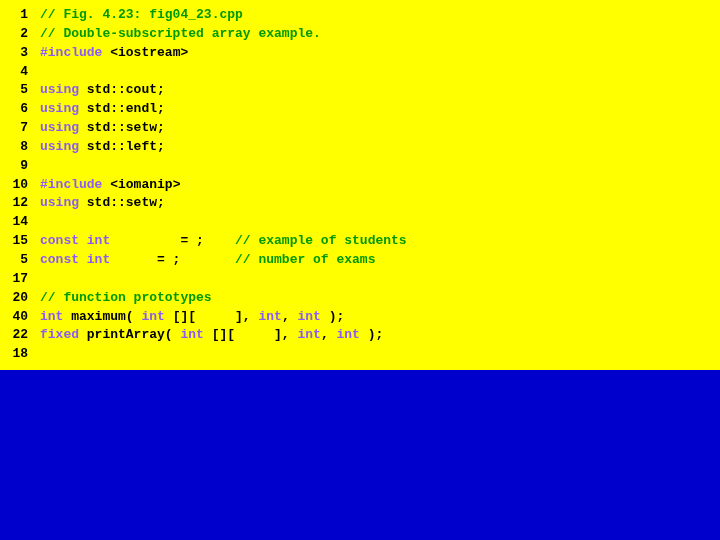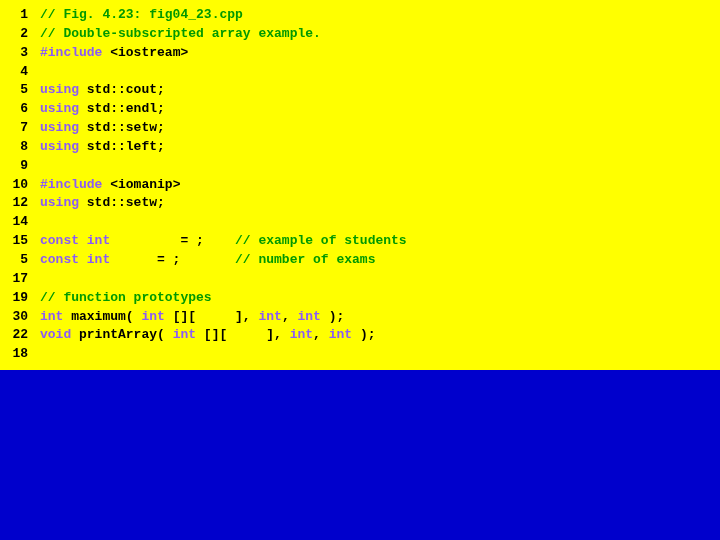--- a/index.html
+++ b/index.html
@@ -52,17 +52,17 @@
     <div class="line"><span class="gutter">6</span><span class="code"><span class="keyword">using </span><span class="identifier">std::endl</span><span class="plain">;</span></span></div>
     <div class="line"><span class="gutter">7</span><span class="code"><span class="keyword">using </span><span class="identifier">std::setw</span><span class="plain">;</span></span></div>
     <div class="line"><span class="gutter">8</span><span class="code"><span class="keyword">using </span><span class="identifier">std::left</span><span class="plain">;</span></span></div>
     <div class="line"><span class="gutter">9</span><span class="code"><span class="plain"></span></span></div>
     <div class="line"><span class="gutter">10</span><span class="code"><span class="keyword">#include </span><span class="identifier">&lt;iomanip&gt;</span></span></div>
     <div class="line"><span class="gutter">12</span><span class="code"><span class="keyword">using </span><span class="identifier">std::setw</span><span class="plain">;</span></span></div>
     <div class="line"><span class="gutter">14</span><span class="code"><span class="plain"></span></span></div>
     <div class="line"><span class="gutter">15</span><span class="code"><span class="keyword">const int </span><span class="plain">        = ;    </span><span class="comment">// example of students</span></span></div>
     <div class="line"><span class="gutter">5</span><span class="code"><span class="keyword">const int </span><span class="plain">     = ;       </span><span class="comment">// number of exams</span></span></div>
     <div class="line"><span class="gutter">17</span><span class="code"><span class="plain"></span></span></div>
-    <div class="line"><span class="gutter">19</span><span class="code"><span class="comment">// function prototypes</span></span></div>
-    <div class="line"><span class="gutter">30</span><span class="code"><span class="keyword">int </span><span class="identifier">maximum</span><span class="plain">( </span><span class="keyword">int</span><span class="plain"> [][     ], </span><span class="keyword">int</span><span class="plain">, </span><span class="keyword">int</span><span class="plain"> );</span></span></div>
-    <div class="line"><span class="gutter">22</span><span class="code"><span class="keyword">void </span><span class="identifier">printArray</span><span class="plain">( </span><span class="keyword">int</span><span class="plain"> [][     ], </span><span class="keyword">int</span><span class="plain">, </span><span class="keyword">int</span><span class="plain"> );</span></span></div>
+    <div class="line"><span class="gutter">20</span><span class="code"><span class="comment">// function prototypes</span></span></div>
+    <div class="line"><span class="gutter">40</span><span class="code"><span class="keyword">int </span><span class="identifier">maximum</span><span class="plain">( </span><span class="keyword">int</span><span class="plain"> [][     ], </span><span class="keyword">int</span><span class="plain">, </span><span class="keyword">int</span><span class="plain"> );</span></span></div>
+    <div class="line"><span class="gutter">22</span><span class="code"><span class="keyword">fixed </span><span class="identifier">printArray</span><span class="plain">( </span><span class="keyword">int</span><span class="plain"> [][     ], </span><span class="keyword">int</span><span class="plain">, </span><span class="keyword">int</span><span class="plain"> );</span></span></div>
     <div class="line"><span class="gutter">18</span><span class="code"><span class="plain"></span></span></div>
   </div>
 
 </body></html>

